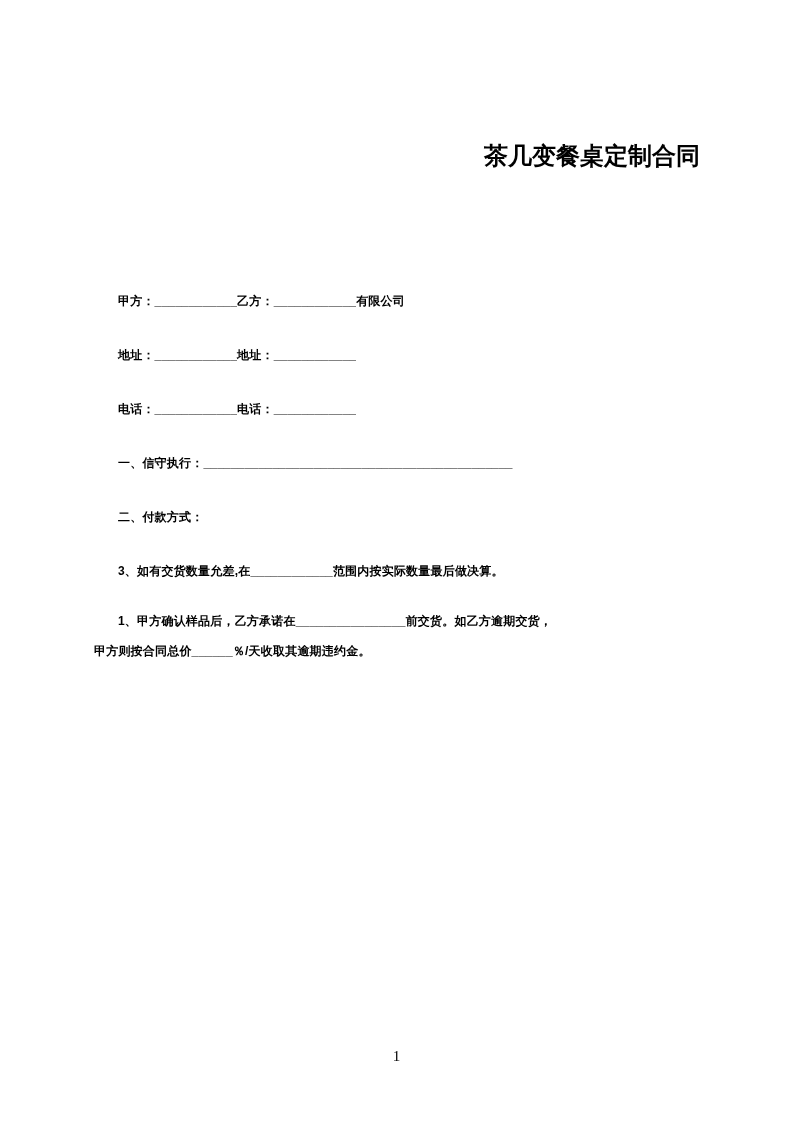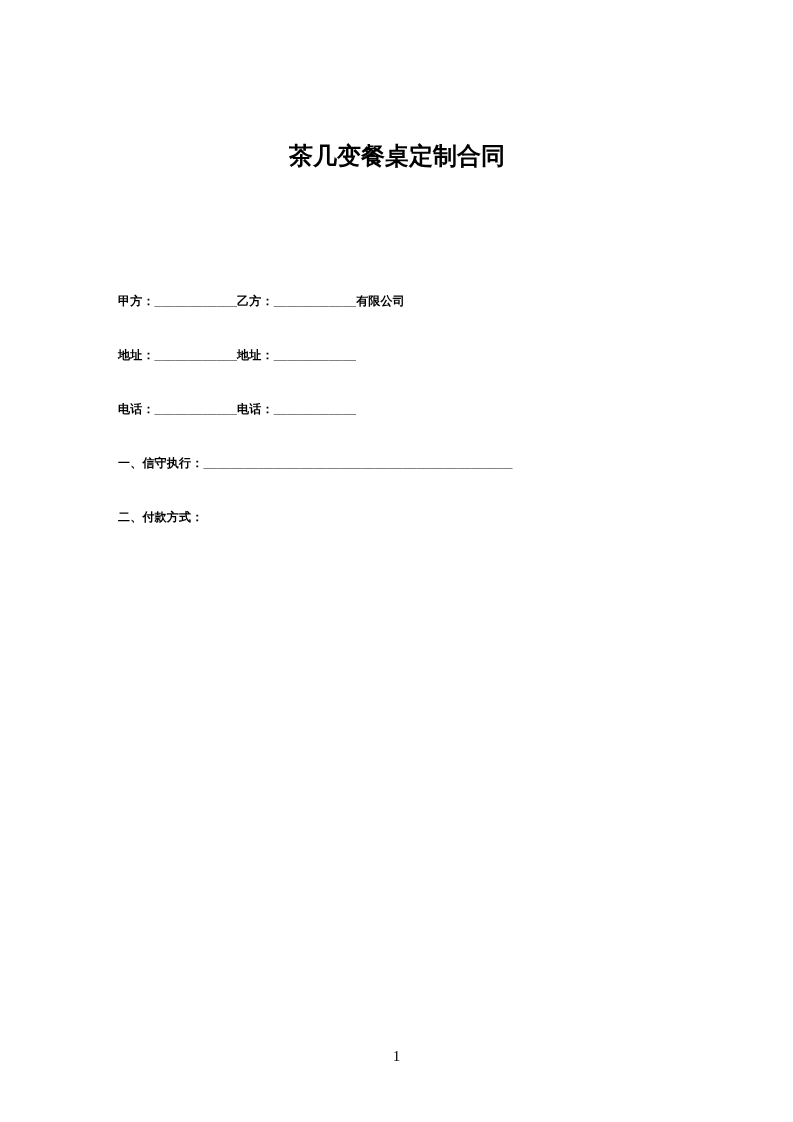--- a/index.html
+++ b/index.html
@@ -18,21 +18,21 @@
     overflow: hidden;
     box-sizing: border-box;
   }
   .content {
     padding: 0 93px 0 94px;
   }
   .doc-title {
     margin: 142px 0 0 0;
     font-size: 24px;
     line-height: 28px;
-    text-align: center;
+    text-align: right;
     font-weight: 700;
     white-space: nowrap;
   }
   .para {
     font-size: 12px;
     line-height: 30px;
     margin: 0 0 24px 0;
     text-indent: 2em;
     white-space: pre-line;
     letter-spacing: 0.2px;
@@ -70,19 +70,22 @@
     <p class="para">电话：____________电话：____________</p>
 
 
 
     <p class="para">一、信守执行：_____________________________________________</p>
 
     <p class="para">二、付款方式：</p>
 
 
 
+    <p class="para tight">3、如有交货数量允差,在____________范围内按实际数量最后做决算。</p>
 
 
+    <p class="para">1、甲方确认样品后，乙方承诺在________________前交货。如乙方逾期交货，
+甲方则按合同总价______％/天收取其逾期违约金。</p>
 
   </div>
 
   <div class="page-footer">1</div>
 </div>
 
 </body></html>

